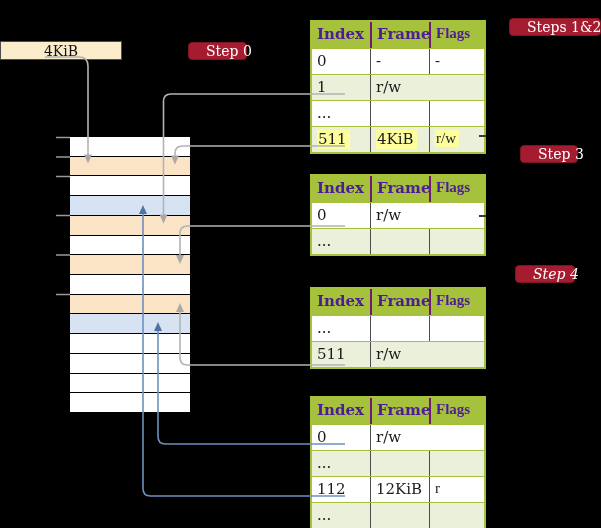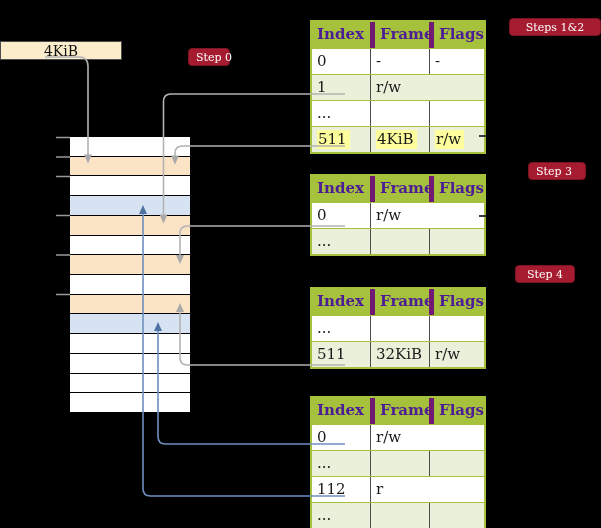--- a/index.html
+++ b/index.html
@@ -10,29 +10,29 @@
   }
   
   #kib-box{
     position:absolute;left:0;top:41px;width:120px;height:17px;
     background:var(--legend-cream,#fbeccb);border:1px solid #4d4d4d;
     display:flex;align-items:center;justify-content:center;
     font-size:14px;color:#111;
   }
   
   .badge{
-    position:absolute;height:18px;line-height:17px;padding:0 7px;
-    background:var(--accent-red,#a51c30);color:#fff;font-size:11px;
+    position:absolute;height:18px;line-height:17px;padding:0 17px;
+    background:var(--accent-red,#a51c30);color:#fff;font-size:14px;
     border-radius:4px;border:1px solid #7e1322;box-sizing:border-box;
     white-space:nowrap;
   }
-  #badge-step0 {left:188px;top:48px;width:42px;}
+  #badge-step0 {left:188px;top:42px;width:59px;}
   #badge-steps12{left:509px;top:18px;width:92px;text-align:center;}
-  #badge-step3{left:520px;top:162px;width:58px;text-align:left;margin-left:8px;}
-  #badge-step4{left:515px;top:265px;width:60px;text-align:center;}
+  #badge-step3{left:520px;top:145px;width:58px;text-align:left;}
+  #badge-step4{left:515px;top:265px;width:60px;text-align:center;font-style:italic;}
   
   #memory-stack{
     position:absolute;left:69px;top:136px;width:122px;height:277px;
     border:1px solid #000;box-sizing:border-box;background:#fff;
     display:flex;flex-direction:column;
   }
   .stack-row{flex:1;border-bottom:1px solid #000;}
   .stack-row:last-child{border-bottom:none;}
   .fill-white{background:#ffffff;}
   .fill-orange{background:var(--frame-orange,#fbe3c5);}
@@ -45,24 +45,24 @@
   #ptable-0{top:20px;}
   #ptable-1{top:174px;}
   #ptable-2{top:287px;}
   #ptable-3{top:396px;}
   .trow{display:flex;height:26px;box-sizing:border-box;}
   .tcell{
     width:58px;box-sizing:border-box;padding:3px 0 0 5px;
     font-size:15px;color:#1a1a1a;overflow:hidden;white-space:nowrap;
   }
   .tcell:nth-child(2){width:59px;}
-  .tcell:nth-child(3){width:55px;}
+  .tcell:nth-child(3){width:55px;font-family:Liberation Serif, serif;}
   .thead{background:var(--table-green,#a6c13c);}
   .thead .tcell{color:#4c1d95;font-weight:bold;font-size:15px;}
-  .thead .tcell:nth-child(2),.thead .tcell:nth-child(3){border-left:5px solid #701a75;}
+  .thead .tcell:nth-child(2),.thead .tcell:nth-child(3){border-left:2px solid #701a75;}
   .tbodyrow{background:#fff;border-top:1px solid var(--table-green,#a6c13c);}
   .tbodyrow .tcell:nth-child(2),.tbodyrow .tcell:nth-child(3){border-left:1px solid #4d4d4d;}
   .tbodyrow.shaded{background:var(--table-row-green,#ebf0da);}
   .hl{background:var(--highlight-yellow,#feff9c);padding:0 3px 1px 1px;}
   
   #connector-layer{position:absolute;left:0;top:0;z-index:5;pointer-events:none;}
 </style>
 </head>
 <body>
 
@@ -142,41 +142,41 @@
         <div class="tcell">Frame</div>
         <div class="tcell">Flags</div>
       </div>
       <div class="trow tbodyrow">
         <div class="tcell"><span>...</span></div>
         <div class="tcell"></div>
         <div class="tcell"></div>
       </div>
       <div class="trow tbodyrow shaded">
         <div class="tcell"><span>511</span></div>
-        <div class="tcell"><span>32KiB</span></div>
         <div class="tcell"><span>r/w</span></div>
       </div>
     </div>
   <div class="ptable" id="ptable-3">
       <div class="trow thead">
         <div class="tcell">Index</div>
         <div class="tcell">Frame</div>
         <div class="tcell">Flags</div>
       </div>
       <div class="trow tbodyrow">
         <div class="tcell"><span>0</span></div>
         <div class="tcell"><span>r/w</span></div>
       </div>
       <div class="trow tbodyrow shaded">
         <div class="tcell"><span>...</span></div>
         <div class="tcell"></div>
         <div class="tcell"></div>
       </div>
       <div class="trow tbodyrow">
         <div class="tcell"><span>112</span></div>
+        <div class="tcell"><span>12KiB</span></div>
         <div class="tcell"><span>r</span></div>
       </div>
       <div class="trow tbodyrow shaded">
         <div class="tcell"><span>...</span></div>
         <div class="tcell"></div>
         <div class="tcell"></div>
       </div>
     </div>
 
   <svg id="connector-layer" width="601" height="528" viewBox="0 0 601 528">

